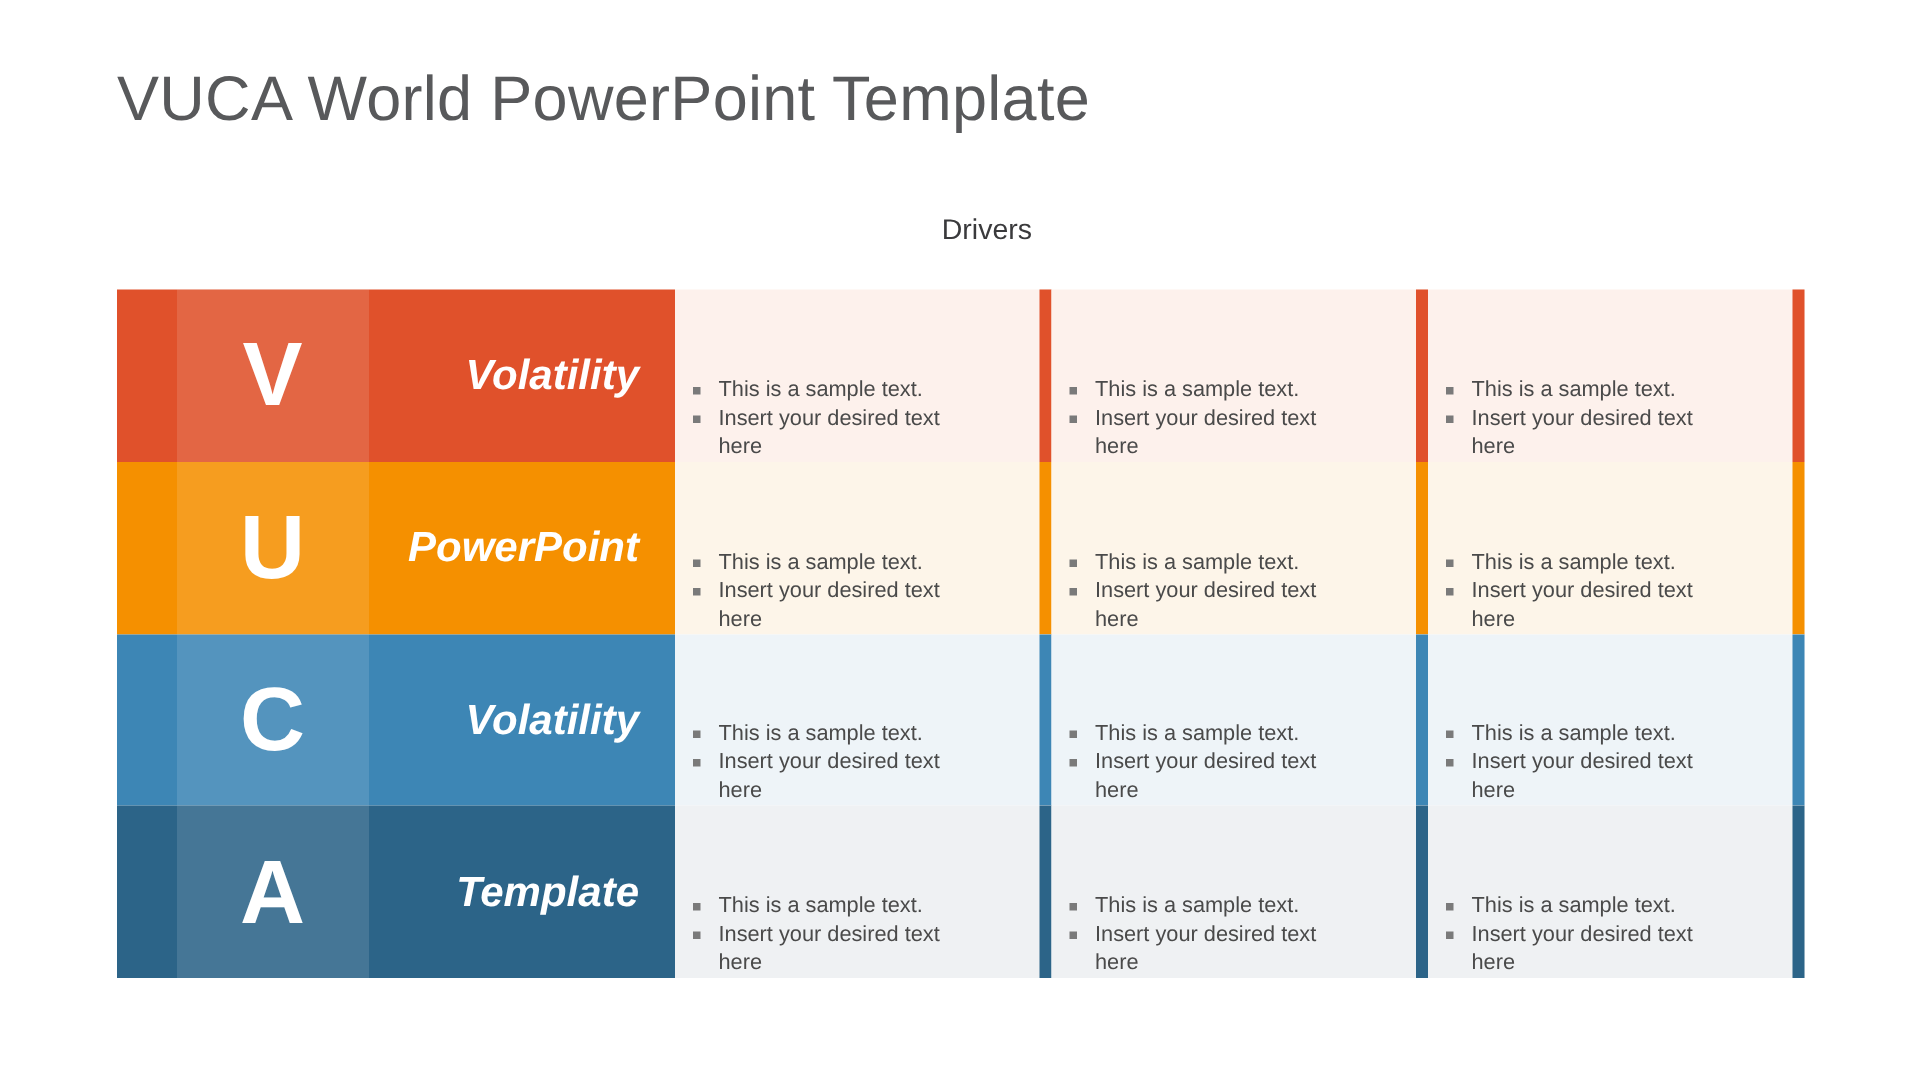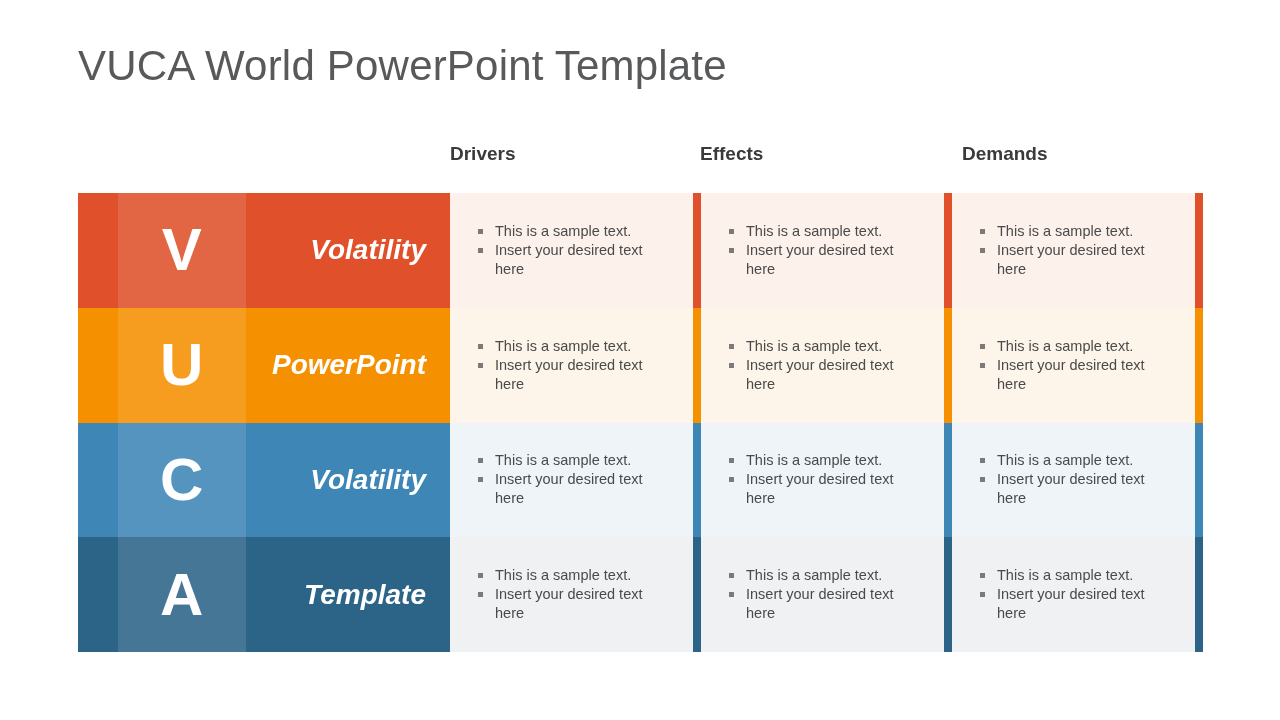--- a/index.html
+++ b/index.html
@@ -25,23 +25,23 @@
   
   #col-headers {
     position:absolute;
     left:450px; top:143px;
     width:753px; height:34px;
   }
   .col-header {
     position:absolute;
     top:0;
     font-size:19px;
-    font-weight:bold;
+    font-weight:normal;
     color:#3a3a3c;
-    text-align:left;
+    text-align:right;
     white-space:nowrap;
   }
   .col-header.c0 { left:0px;   width:238px; }
   .col-header.c1 { left:250px; width:250px; }
   .col-header.c2 { left:512px; width:250px; }
 
   
   #vuca-table {
     position:absolute;
     left:78px; top:193px;
@@ -88,22 +88,22 @@
     color:#ffffff;
     white-space:nowrap;
     font-style:italic;
   }
 
   
   .panel {
     position:relative;
     flex:1 1 0;
     display:flex;
-    align-items:center;
-    padding-left:28px;
+    align-items:flex-end;
+    padding-left:12px;
     padding-right:16px;
   }
   .panel .accent {
     position:absolute;
     right:0; top:0;
     width:8px; height:100%;
   }
   .bullets { list-style:none; }
   .bullets li {
     position:relative;
@@ -122,22 +122,20 @@
 </style>
 </head>
 <body>
 
 <div id="slide">
 
   <div id="page-title">VUCA World PowerPoint Template</div>
 
   <div id="col-headers">
     <div class="col-header c0">Drivers</div>
-    <div class="col-header c1">Effects</div>
-    <div class="col-header c2">Demands</div>
   </div>
 
   <div id="vuca-table">
       <div class="vuca-row">
         <div class="row-band" style="background: rgb(224, 81, 43);">
           <div class="letter-badge">
             <span class="glyph">V</span>
           </div>
           <div class="row-label">Volatility</div>
         </div>

